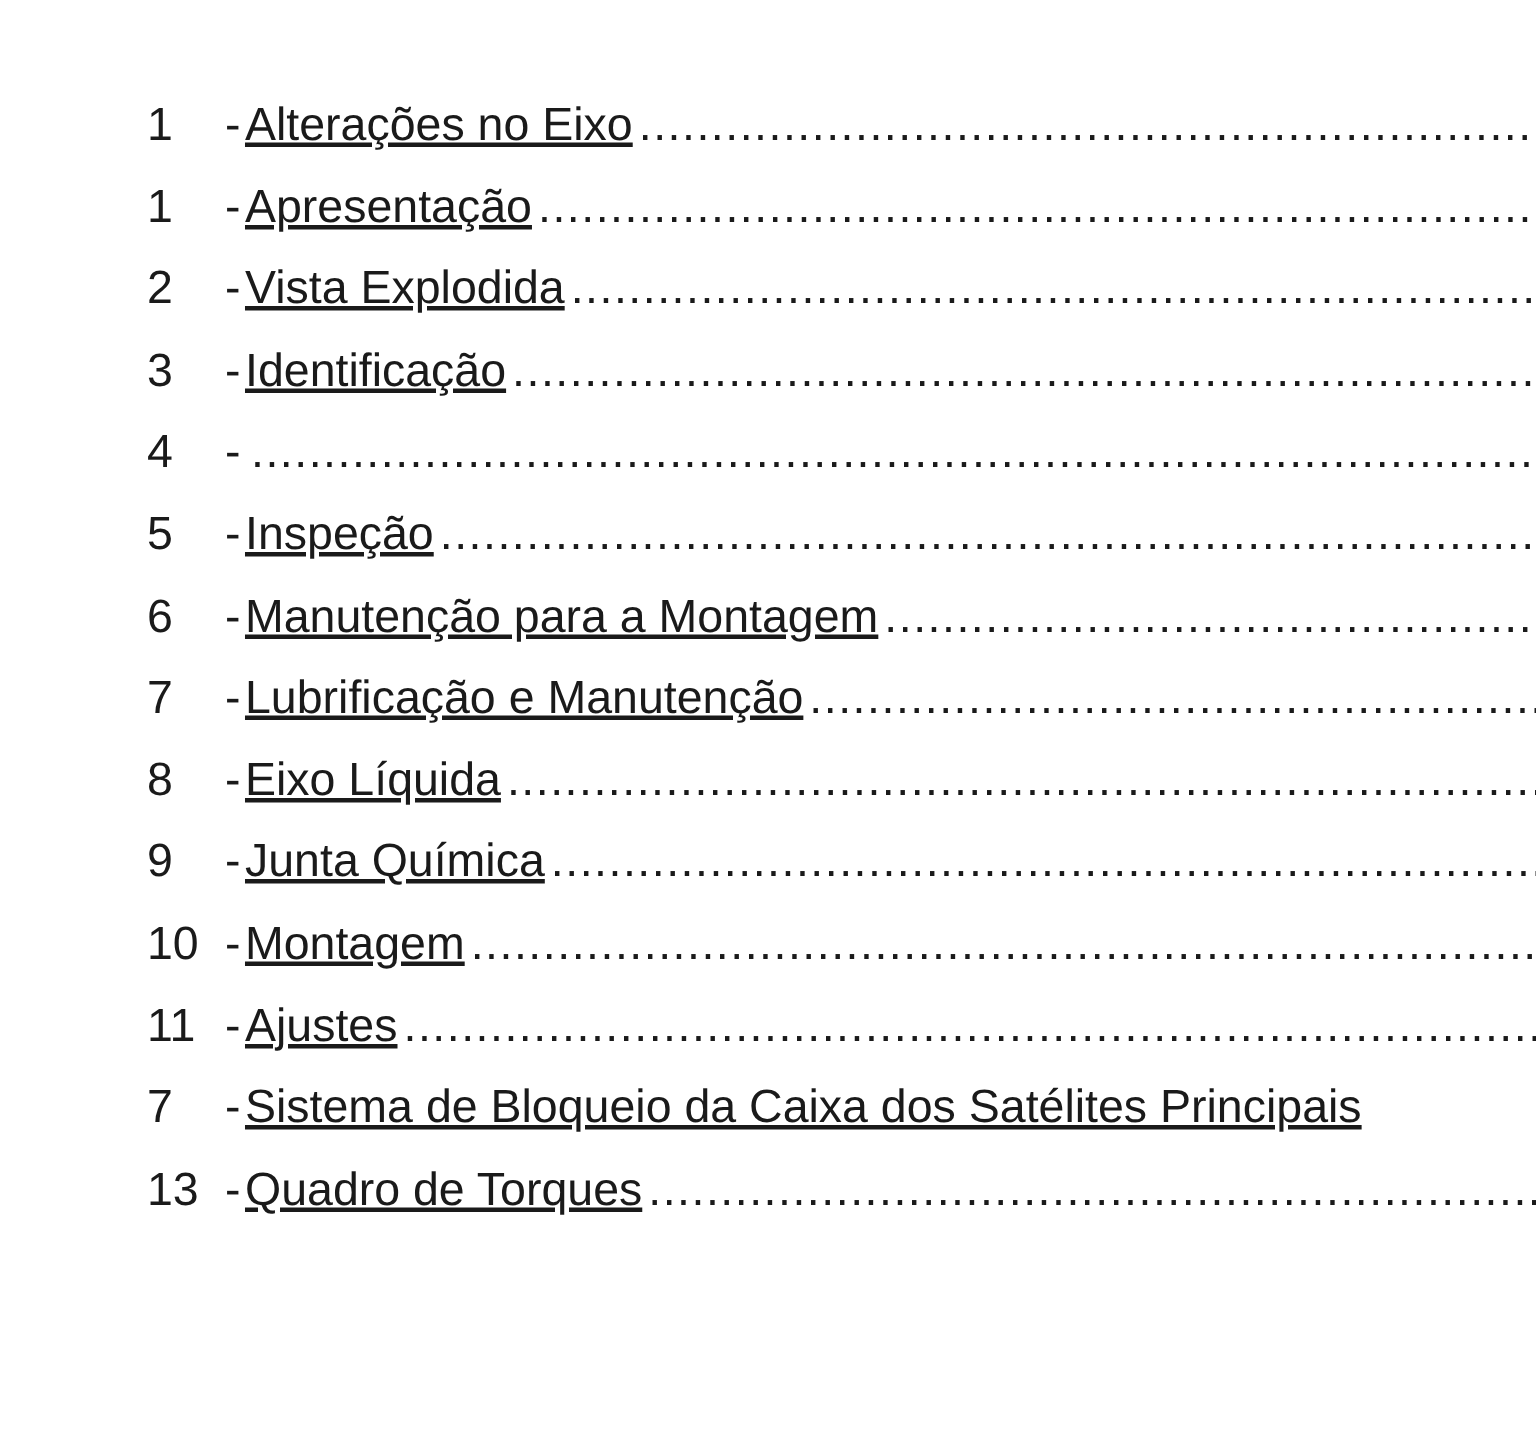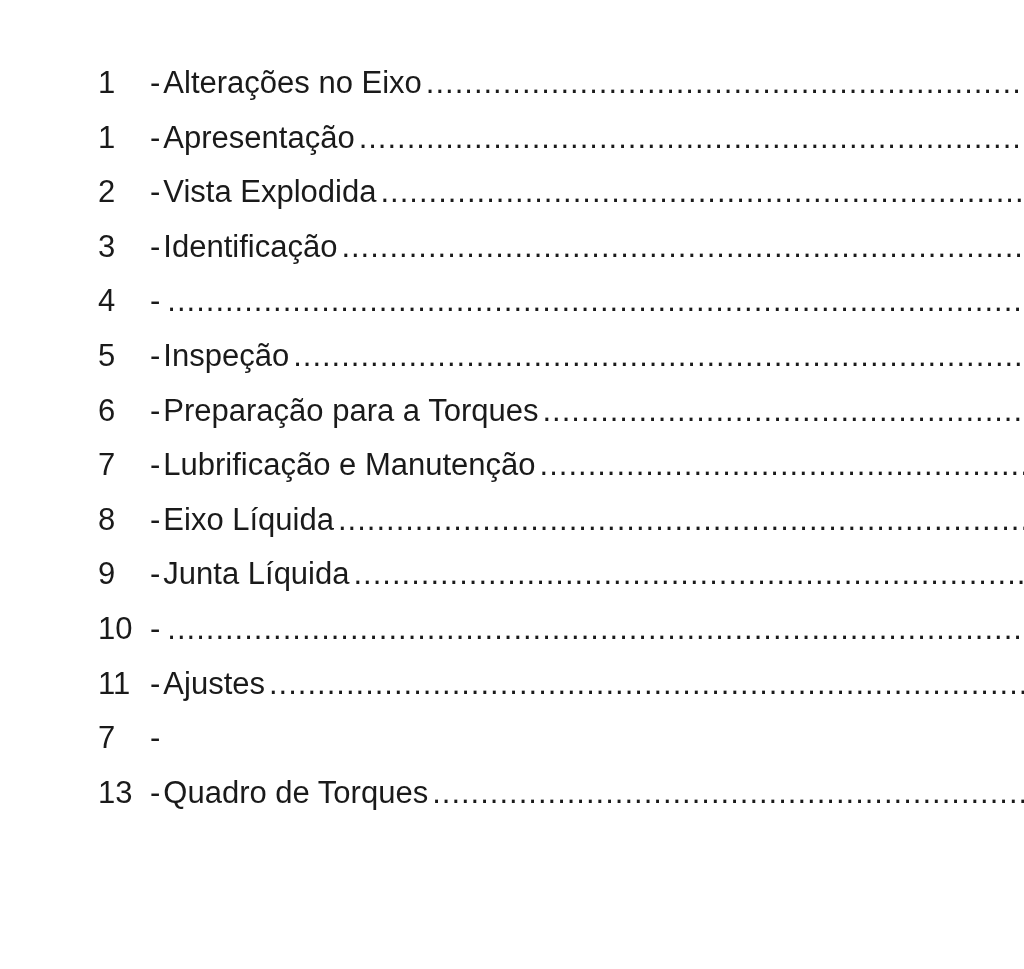--- a/index.html
+++ b/index.html
@@ -31,20 +31,21 @@
     flex: 0 0 52px;
     text-align: left;
     letter-spacing: 0px;
   }
   .toc-dash {
     flex: 0 0 auto;
     padding-right: 3px;
   }
   .toc-label {
     flex: 0 0 auto;
+    text-decoration: underline;
   }
   .toc-leader {
     flex: 1 1 auto;
     overflow: hidden;
     white-space: nowrap;
     letter-spacing: 1px;
     padding-left: 4px;
   }
 </style>
 </head>
@@ -89,61 +90,63 @@
   <div class="toc-entry">
     <span class="toc-num">5</span>
     <span class="toc-dash">-</span>
     <span class="toc-label">Inspeção</span>
     <span class="toc-leader">............................................................................................................</span>
   </div>
 
   <div class="toc-entry">
     <span class="toc-num">6</span>
     <span class="toc-dash">-</span>
-    <span class="toc-label">Preparação para a Torques</span>
+    <span class="toc-label">Manutenção para a Montagem</span>
     <span class="toc-leader">............................................................................................................</span>
   </div>
 
   <div class="toc-entry">
     <span class="toc-num">7</span>
     <span class="toc-dash">-</span>
     <span class="toc-label">Lubrificação e Manutenção</span>
     <span class="toc-leader">............................................................................................................</span>
   </div>
 
   <div class="toc-entry">
     <span class="toc-num">8</span>
     <span class="toc-dash">-</span>
     <span class="toc-label">Eixo Líquida</span>
     <span class="toc-leader">............................................................................................................</span>
   </div>
 
   <div class="toc-entry">
     <span class="toc-num">9</span>
     <span class="toc-dash">-</span>
-    <span class="toc-label">Junta Líquida</span>
+    <span class="toc-label">Junta Química</span>
     <span class="toc-leader">............................................................................................................</span>
   </div>
 
   <div class="toc-entry">
     <span class="toc-num">10</span>
     <span class="toc-dash">-</span>
+    <span class="toc-label">Montagem</span>
     <span class="toc-leader">............................................................................................................</span>
   </div>
 
   <div class="toc-entry">
     <span class="toc-num">11</span>
     <span class="toc-dash">-</span>
     <span class="toc-label">Ajustes</span>
     <span class="toc-leader">............................................................................................................</span>
   </div>
 
   <div class="toc-entry">
     <span class="toc-num">7</span>
     <span class="toc-dash">-</span>
+    <span class="toc-label">Sistema de Bloqueio da Caixa dos Satélites Principais</span>
     <span class="toc-leader"></span>
   </div>
 
   <div class="toc-entry">
     <span class="toc-num">13</span>
     <span class="toc-dash">-</span>
     <span class="toc-label">Quadro de Torques</span>
     <span class="toc-leader">............................................................................................................</span>
   </div>
 

